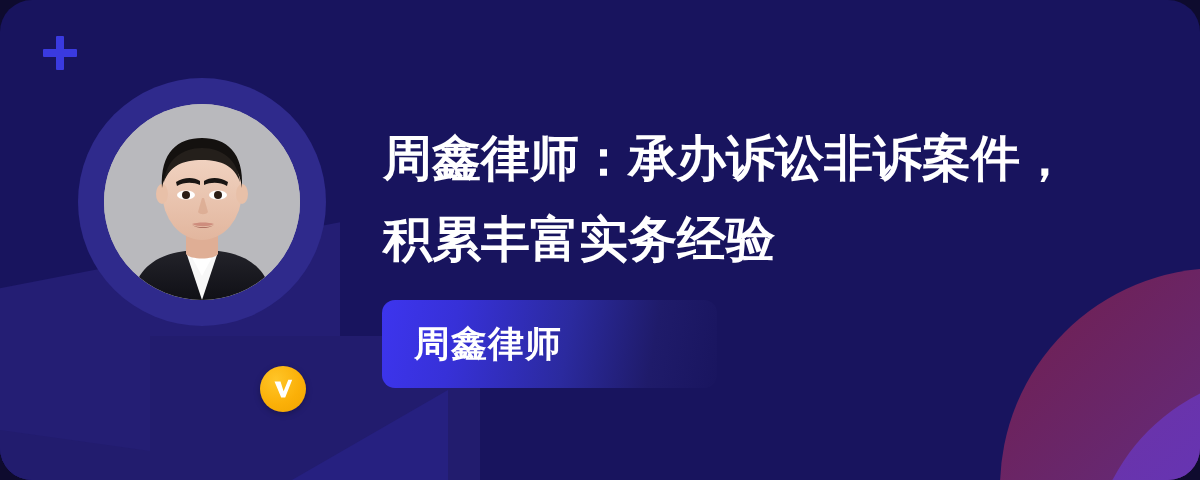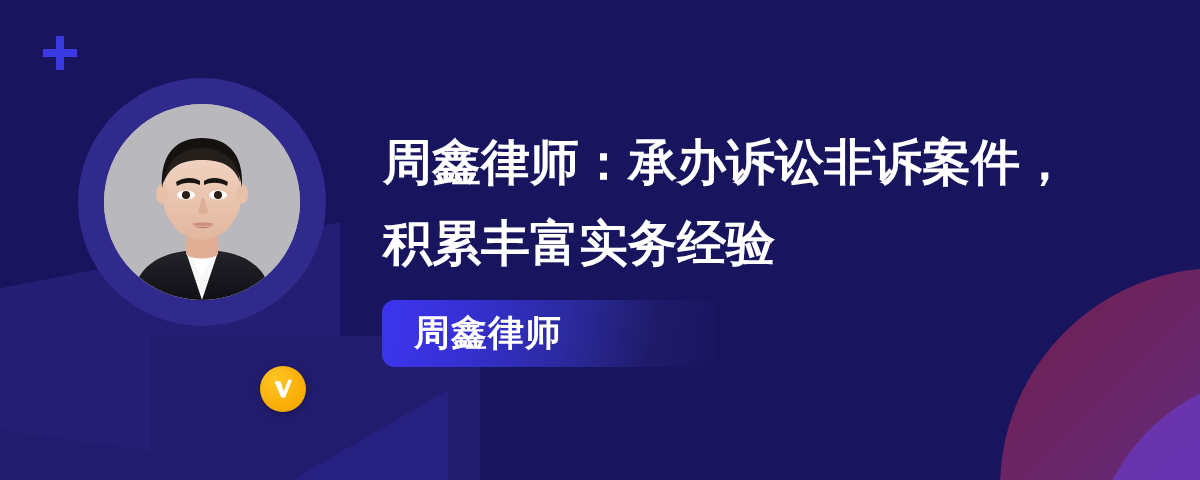--- a/index.html
+++ b/index.html
@@ -6,21 +6,22 @@
     margin: 0;
     padding: 0;
     background: #0e0b2e;
   }
   #banner {
     position: relative;
     width: 1200px;
     height: 480px;
     overflow: hidden;
     background: #18145e;
-    font-family: Liberation Serif, serif;
+    font-family: Liberation Mono, monospace;
+    border-radius: 32px;
   }
 
   
   .bg-layer {
     position: absolute;
     inset: 0;
     overflow: hidden;
     pointer-events: none;
   }
   .deco-circle-br {
@@ -157,21 +158,21 @@
     letter-spacing: 0px;
     white-space: pre-wrap;
   }
 
   
   .name-tag {
     position: absolute;
     left: 382px;
     top: 300px;
     width: 335px;
-    height: 67px;
+    height: 88px;
     border-radius: 13px;
     background: linear-gradient(100deg, #3d35ee 0%, #3731d8 22%, #2b2a9e 55%, #1f1b6a 80%, #19155f 100%);
     display: flex;
     align-items: center;
   }
   .name-tag-label {
     margin-left: 32px;
     font-size: 36px;
     font-weight: bold;
     color: #ffffff;

